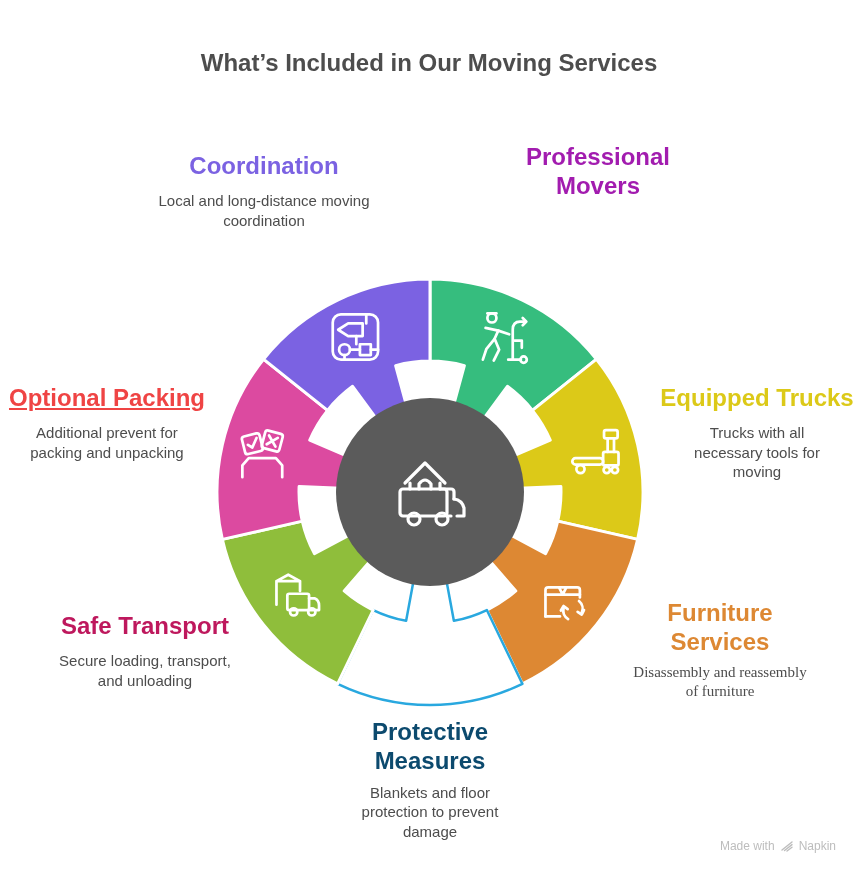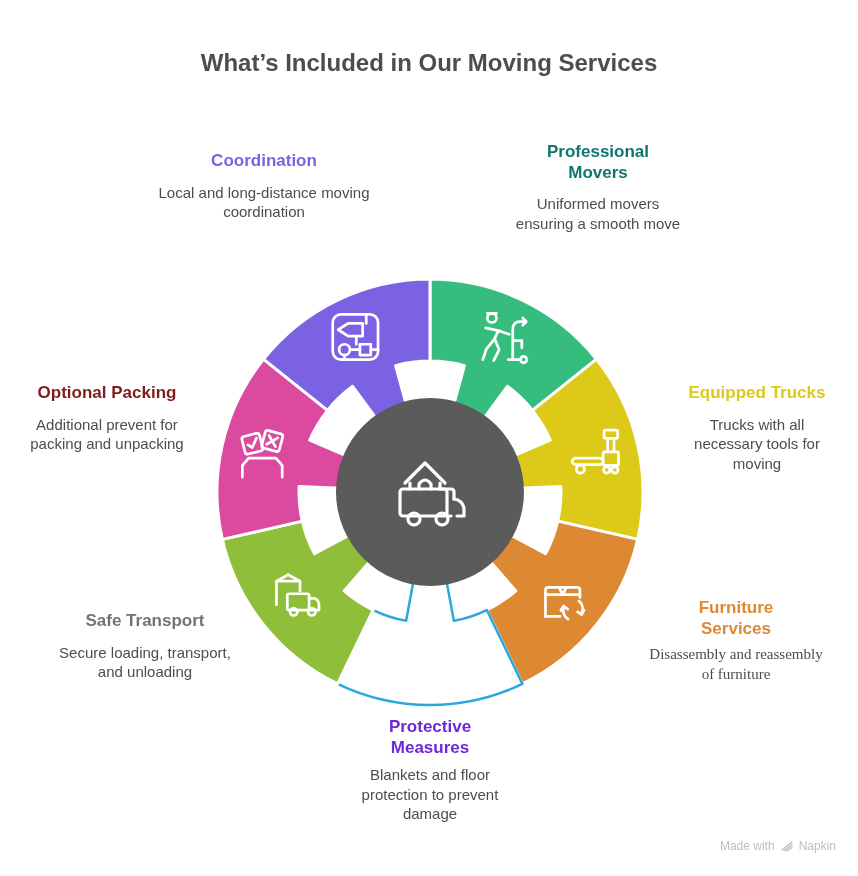--- a/index.html
+++ b/index.html
@@ -2,29 +2,29 @@
 <html><head>
 <meta charset="utf-8">
 <style>
   html,body{margin:0;padding:0;background:#ffffff;}
   .canvas{position:relative;width:858px;height:876px;background:#ffffff;
           font-family:"Liberation Sans",sans-serif;overflow:hidden;}
   .page-title{position:absolute;left:0;right:0;top:33px;text-align:center;
               font-size:24px;font-weight:bold;color:#4d4d4d;}
   .wheel-wrap{position:absolute;left:198px;top:260px;width:464px;height:464px;}
   .seg-label{position:absolute;text-align:center;}
-  .seg-label h3{font-size:17px;line-height:1.22;font-weight:bold;margin:0 auto 11px auto;}
+  .seg-label h3{font-size:24px;line-height:1.22;font-weight:bold;margin:0 auto 11px auto;}
   .seg-label p{font-size:15px;line-height:1.3;color:#4d4d4d;margin:0 auto;}
   #lbl-coordination{left:154px;top:151px;width:220px;}
   #lbl-professional-movers{left:492px;top:142px;width:212px;}
   #lbl-professional-movers h3{max-width:160px;}
   #lbl-professional-movers p{max-width:170px;}
   #lbl-equipped-trucks{left:658px;top:383px;width:198px;}
   #lbl-equipped-trucks p{max-width:162px;margin-top:9px;}
-  #lbl-furniture-services{left:636px;top:598px;width:200px;}
+  #lbl-furniture-services{left:620px;top:598px;width:200px;}
   #lbl-furniture-services h3{max-width:124px;margin-bottom:6px;}
   #lbl-furniture-services p{max-width:178px;font-family:Liberation Serif, serif;}
   #lbl-protective-measures{left:330px;top:717px;width:200px;}
   #lbl-protective-measures h3{max-width:140px;margin-bottom:7px;}
   #lbl-protective-measures p{max-width:168px;}
   #lbl-safe-transport{left:35px;top:611px;width:220px;}
   #lbl-safe-transport p{max-width:172px;margin-top:3px;}
   #lbl-optional-packing{left:0px;top:383px;width:214px;}
   #lbl-optional-packing p{max-width:170px;margin-top:3px;}
   .footer{position:absolute;right:22px;top:839px;display:flex;align-items:center;
@@ -116,46 +116,45 @@
         </g>
       </svg>
   </div>
 
   <div class="seg-label" id="lbl-coordination">
     <h3 style="color: rgb(123, 98, 226);">Coordination</h3>
     <p>Local and long-distance moving coordination</p>
   </div>
 
   <div class="seg-label" id="lbl-professional-movers">
-    <h3 style="color: #0f766e;">Professional Movers</h3>
-    <p>Uniformed movers ensuring a smooth move</p>
+    <h3 style="color: #a21caf;">Professional Movers</h3>
   </div>
 
   <div class="seg-label" id="lbl-equipped-trucks">
     <h3 style="color: rgb(220, 201, 24);">Equipped Trucks</h3>
     <p>Trucks with all necessary tools for moving</p>
   </div>
 
   <div class="seg-label" id="lbl-furniture-services">
     <h3 style="color: rgb(221, 136, 51);">Furniture Services</h3>
     <p>Disassembly and reassembly of furniture</p>
   </div>
 
   <div class="seg-label" id="lbl-protective-measures">
-    <h3 style="color: #6d28d9;">Protective Measures</h3>
+    <h3 style="color: #0c4a6e;">Protective Measures</h3>
     <p>Blankets and floor protection to prevent damage</p>
   </div>
 
   <div class="seg-label" id="lbl-safe-transport">
-    <h3 style="color: #737373;">Safe Transport</h3>
+    <h3 style="color: #be185d;">Safe Transport</h3>
     <p>Secure loading, transport, and unloading</p>
   </div>
 
   <div class="seg-label" id="lbl-optional-packing">
-    <h3 style="color: #7f1d1d;">Optional Packing</h3>
+    <h3 style="color: #ef4444; text-decoration: underline;">Optional Packing</h3>
     <p>Additional prevent for packing and unpacking</p>
   </div>
 
   <div class="footer">
     <span>Made with</span>
     <svg width="14" height="12" viewBox="0 0 14 12">
       <path d="M2 10 L12 2 M4.5 10.5 L12 4.6 M7 11 L12 7.2" stroke="#bdbdbd" stroke-width="1.4" fill="none" stroke-linecap="round"></path>
     </svg>
     <span class="brand">Napkin</span>
   </div>

